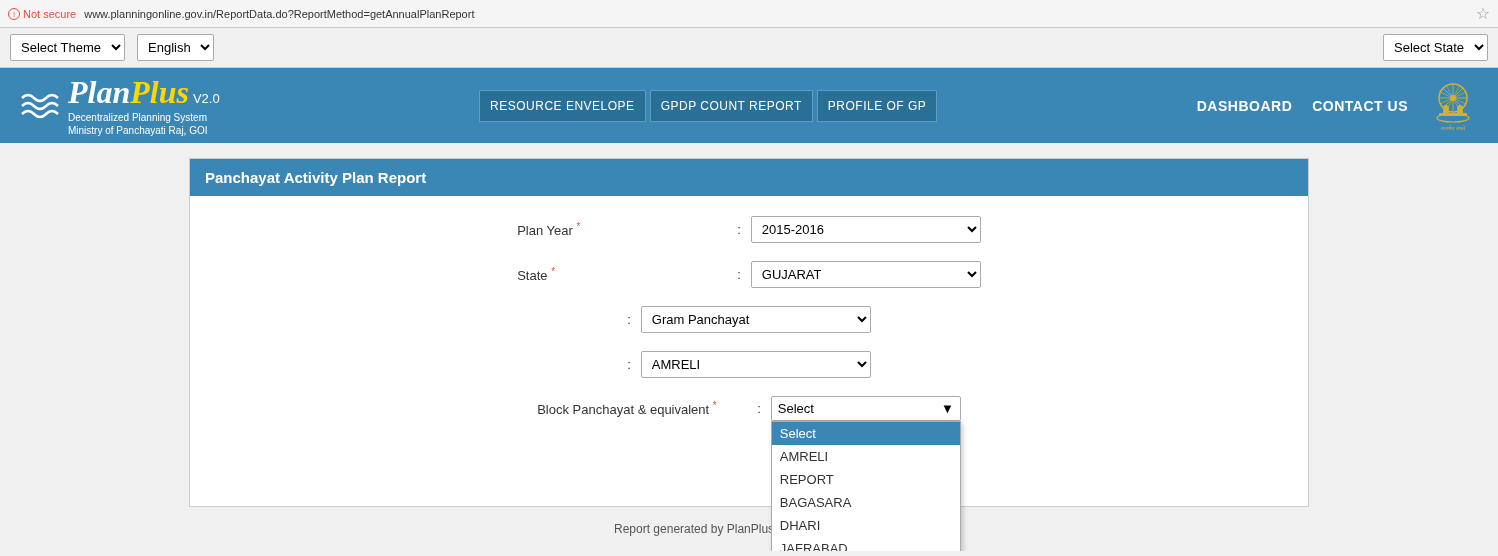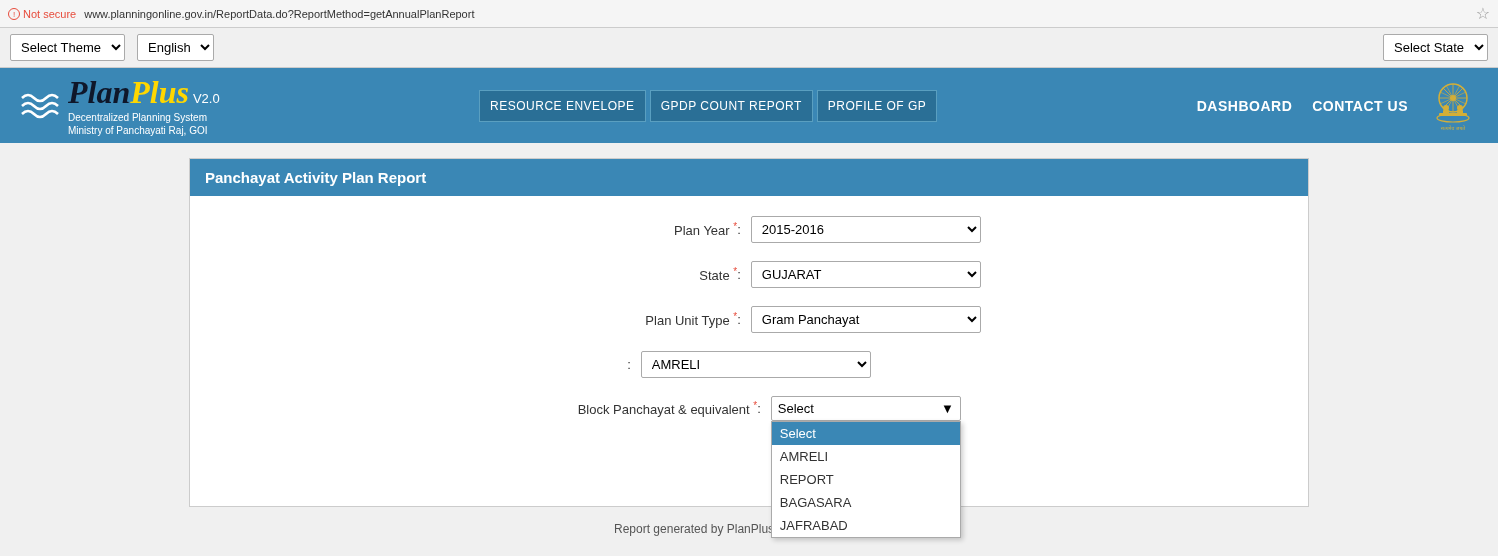--- a/index.html
+++ b/index.html
@@ -72,21 +72,21 @@
     .logo-text {
       display: flex;
       flex-direction: column;
     }
     .logo-planplus {
       display: flex;
       align-items: baseline;
       gap: 0;
     }
     .logo-plan {
-      color: #0f172a;
+      color: #ffffff;
       font-size: 32px;
       font-style: italic;
       font-weight: bold;
       font-family: Georgia, serif;
     }
     .logo-plus {
       color: #ffd700;
       font-size: 32px;
       font-style: italic;
       font-weight: bold;
@@ -167,21 +167,20 @@
       padding: 20px 15px;
     }
 
     .form-row {
       display: flex;
       align-items: center;
       margin-bottom: 18px;
       justify-content: center;
     }
     .form-label {
-      text-align: right;
       width: 220px;
       color: #333;
       font-size: 13px;
       position: relative;
     }
     .form-label .required {
       color: #e74c3c;
       font-size: 10px;
       vertical-align: super;
     }
@@ -378,24 +377,20 @@
           <span>State</span>
           <span class="required">*</span>
         </span>
         <span class="form-colon">:</span>
         <select class="form-select">
           <option>GUJARAT</option>
         </select>
       </div>
 
       <div class="form-row">
-        <span class="form-label">
-          <span>Plan Unit Type</span>
-          <span class="required">*</span>
-        </span>
         <span class="form-colon">:</span>
         <select class="form-select">
           <option>Gram Panchayat</option>
         </select>
       </div>
 
       <div class="form-row">
         <span class="form-colon">:</span>
         <select class="form-select">
           <option>AMRELI</option>
@@ -411,20 +406,21 @@
         <div class="dropdown-wrapper">
           <div class="dropdown-select">
             <span>Select</span>
             <span>▼</span>
           </div>
           <div class="dropdown-open">
             <div class="dropdown-item selected">Select</div>
             <div class="dropdown-item">AMRELI</div>
             <div class="dropdown-item">REPORT</div>
             <div class="dropdown-item">BAGASARA</div>
+            <div class="dropdown-item">DHARI</div>
             <div class="dropdown-item">JAFRABAD</div>
 
           </div>
         </div>
       </div>
 
       <div class="form-row">
         <span class="form-label"></span>
         <span class="form-colon" style="visibility:hidden">:</span>
         <button class="get-report-btn">GET REPORT</button>

